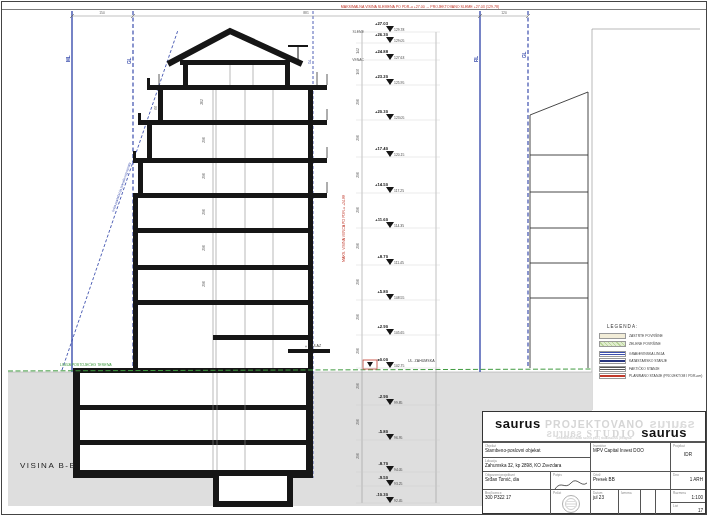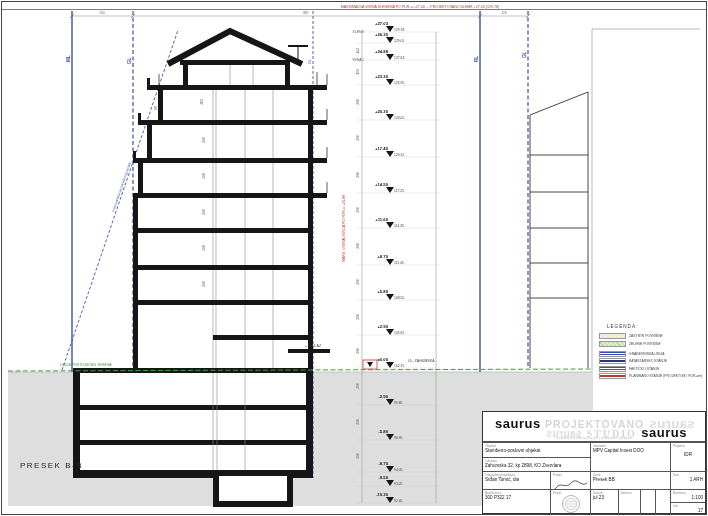--- a/index.html
+++ b/index.html
@@ -306,21 +306,21 @@
     <line class="nbr" x1="530" y1="115" x2="588" y2="92"></line>
     <line class="nbr" x1="530" y1="155" x2="588" y2="155"></line>
     <line class="nbr" x1="530" y1="192" x2="588" y2="192"></line>
     <line class="nbr" x1="530" y1="228" x2="588" y2="228"></line>
     <line class="nbr" x1="530" y1="263" x2="588" y2="263"></line>
     <line class="nbr" x1="530" y1="298" x2="588" y2="298"></line>
   </g>
 </svg>
 
 
-<div class="presek-label">PRESEK B-B</div>
+<div class="presek-label">VISINA B-B</div>
 
 
 <div class="legend">
   <div class="legend-title">LEGENDA:</div>
   <div class="lg-row">
     <span class="lg-sw sw-zastrte"></span>
     <span class="lg-lbl">ZASTRTE POVRŠINE</span>
   </div>
   <div class="lg-row">
     <span class="lg-sw sw-zelene"></span>

